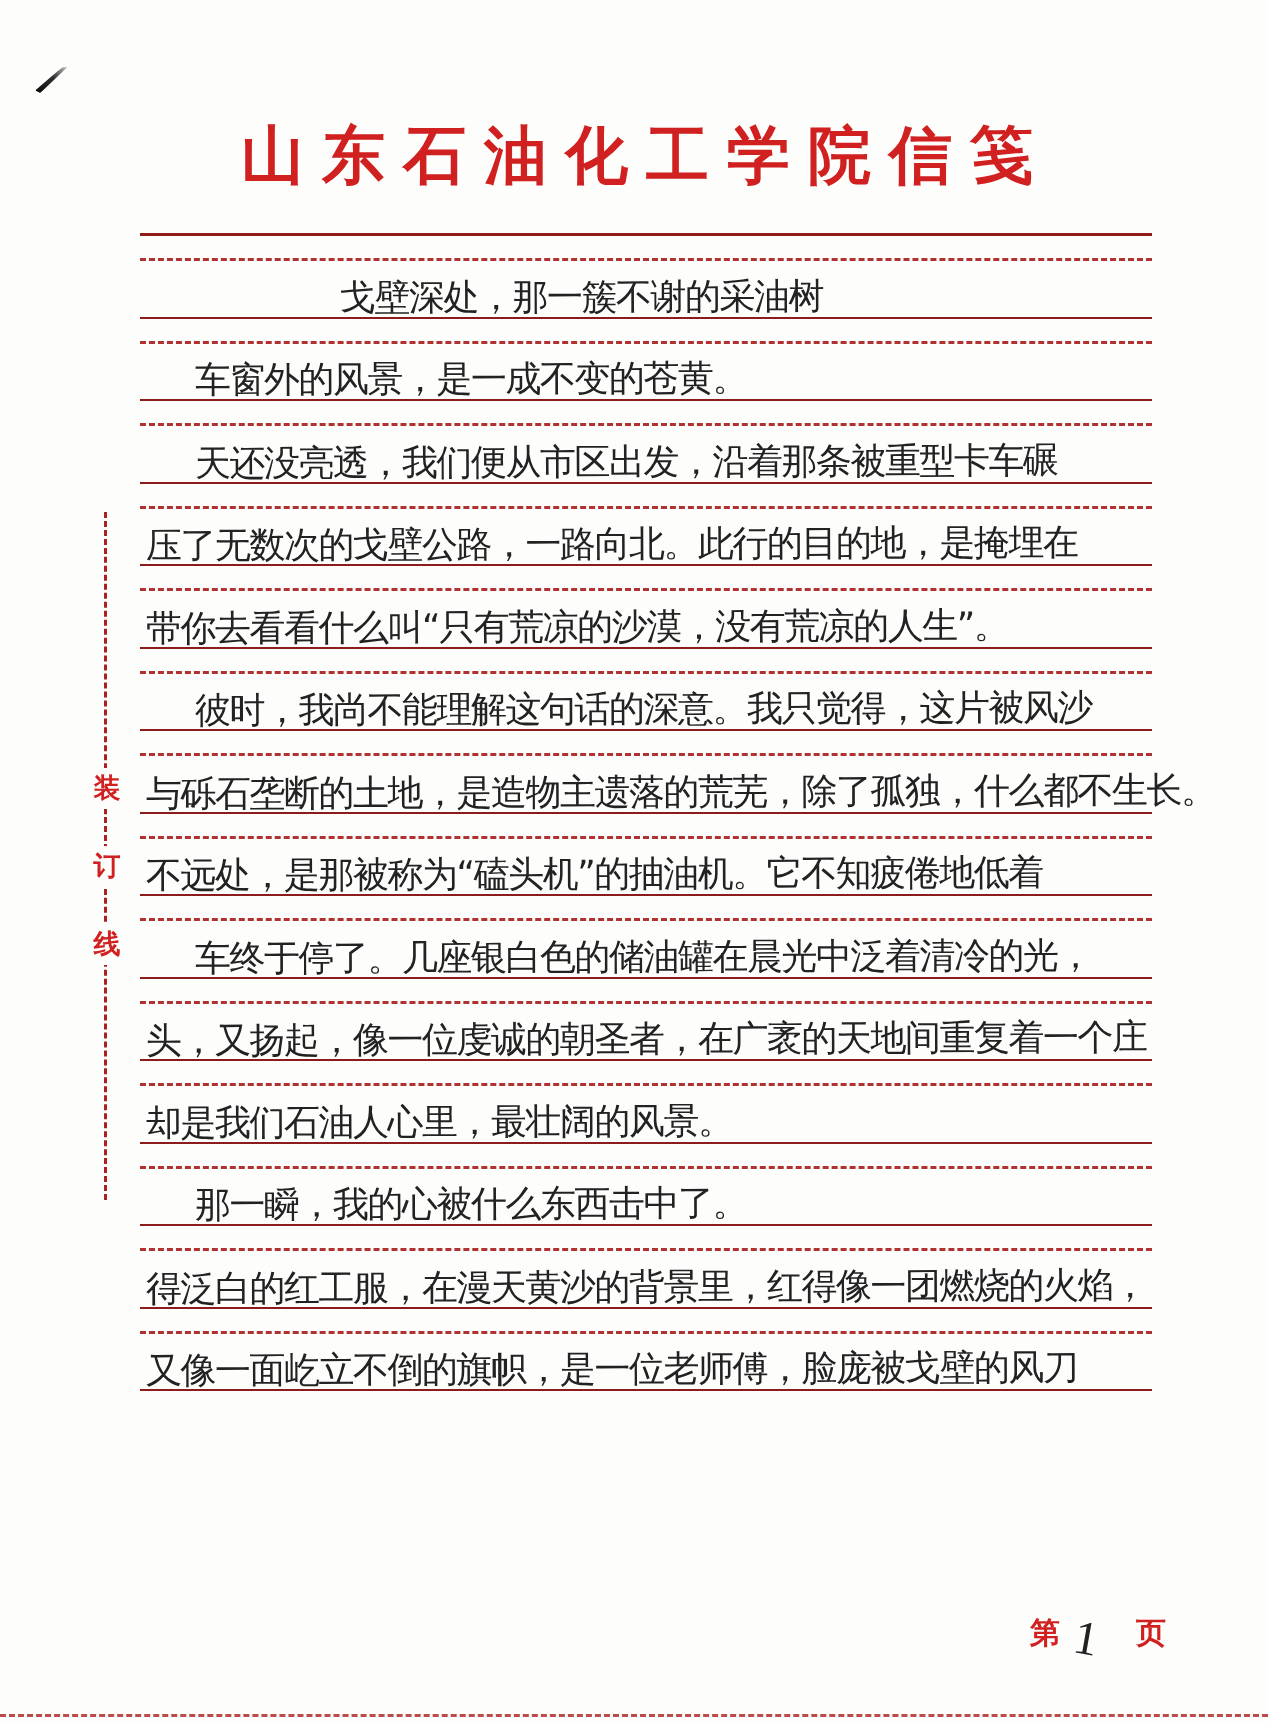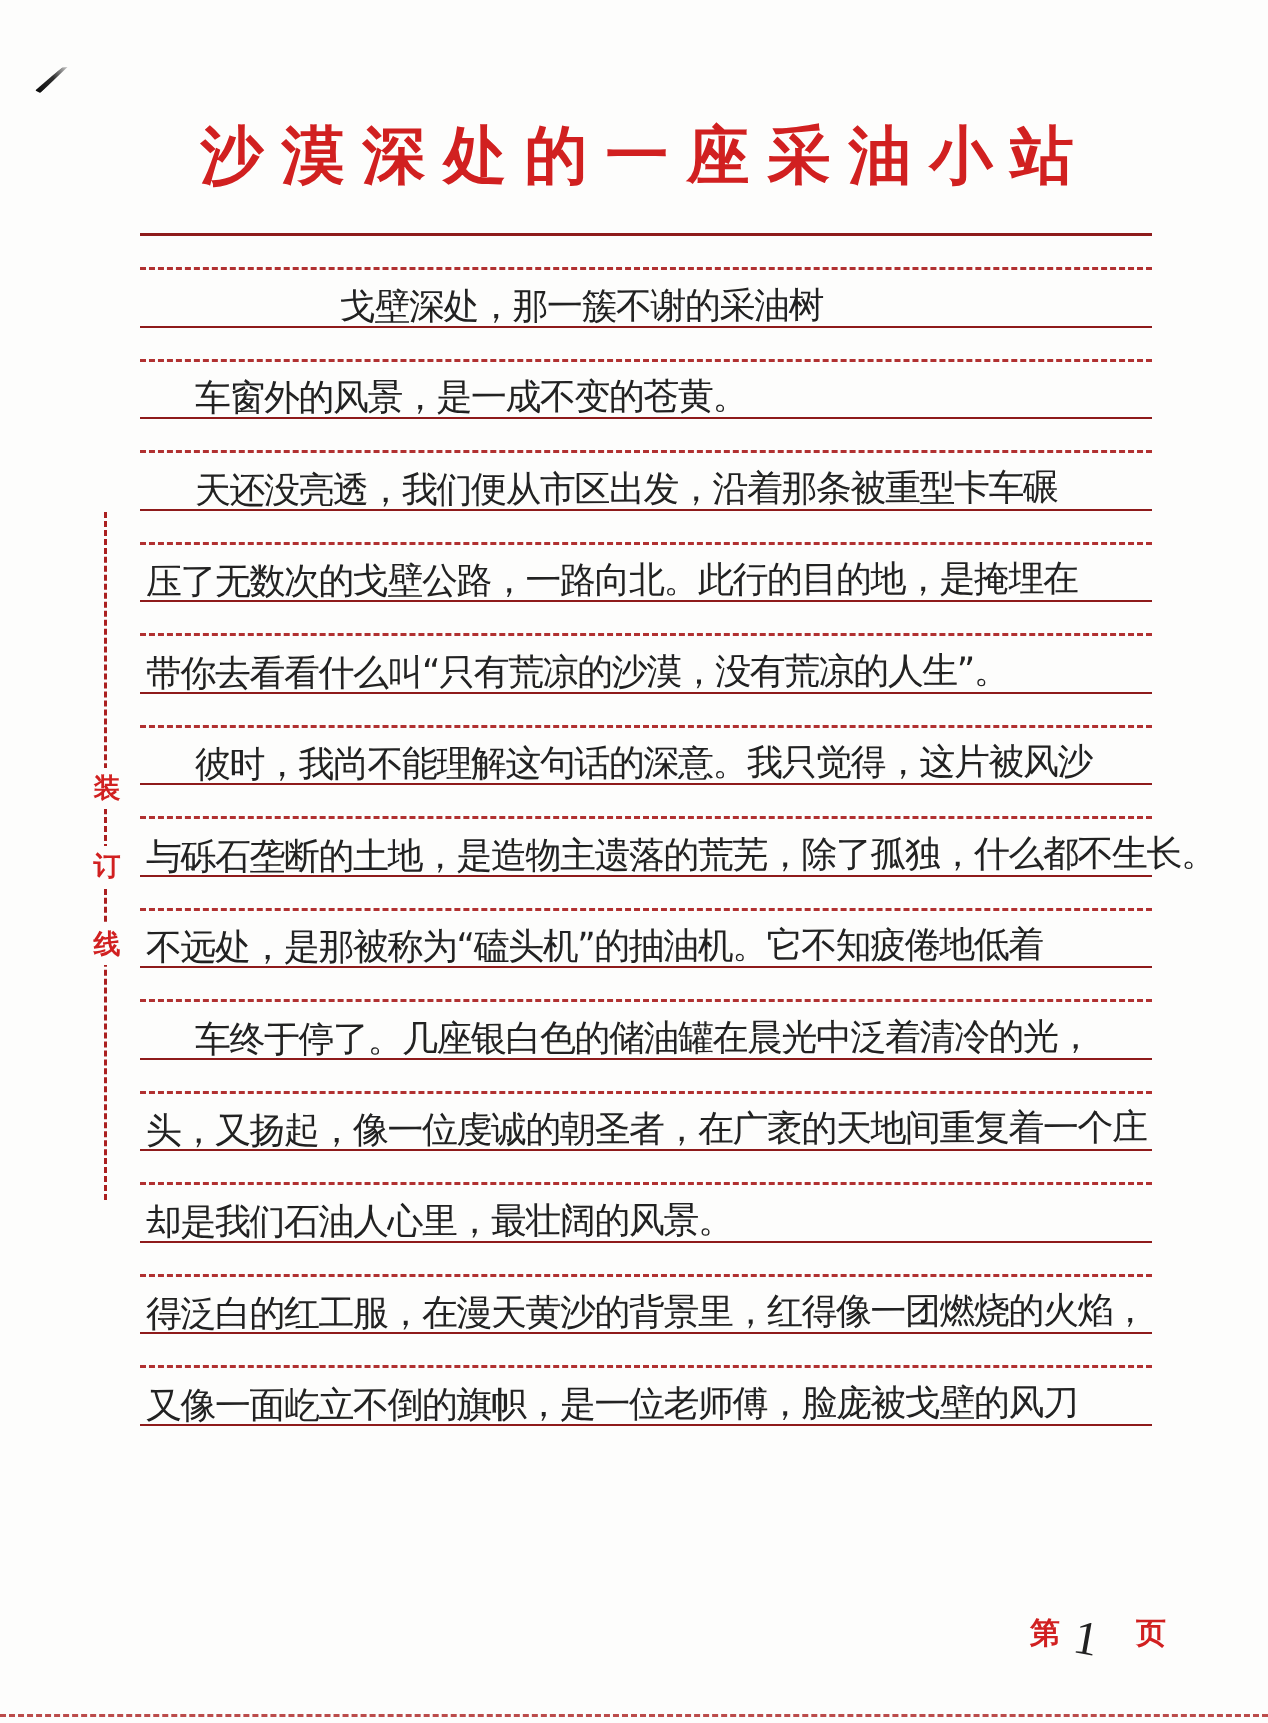--- a/index.html
+++ b/index.html
@@ -34,21 +34,20 @@
     white-space:nowrap;
   }
   
   .ruled{
     position:absolute;left:140px;top:233px;width:1012px;
     border-top:3px solid var(--line-solid);
   }
   .rule-row{
     position:relative;height:80.5px;
     border-bottom:2.5px solid var(--line-solid);
-    margin-top:9px;
   }
   .rule-row::before{
     content:"";position:absolute;left:0;right:0;top:22px;
     border-top:3px dashed var(--line-dash);
     opacity:.92;
   }
   .row-text{
     position:absolute;bottom:2px;z-index:2;
     font-size:36px;line-height:1;letter-spacing:-1.5px;
     color:var(--ink);white-space:nowrap;
@@ -93,21 +92,21 @@
     border-top:3px dashed var(--line-dash);opacity:.8;
   }
 </style>
 </head>
 <body>
 
 <div class="page">
 
   <div class="pen-mark"></div>
 
-  <h1 class="letterhead">沙漠深处的一座采油小站</h1>
+  <h1 class="letterhead">山东石油化工学院信笺</h1>
 
   <div class="binding">
     <span class="bind-char" style="top:256px">装</span>
     <span class="bind-char" style="top:334px">订</span>
     <span class="bind-char" style="top:412px">线</span>
   </div>
 
   <div class="ruled">
     <div class="rule-row">
       <div class="row-text ind-center">戈壁深处，那一簇不谢的采油树</div>
@@ -148,20 +147,23 @@
 
     <div class="rule-row">
       <div class="row-text ind-flush">头，又扬起，像一位虔诚的朝圣者，在广袤的天地间重复着一个庄</div>
     </div>
 
 
     <div class="rule-row">
       <div class="row-text ind-flush">却是我们石油人心里，最壮阔的风景。</div>
     </div>
 
+    <div class="rule-row">
+      <div class="row-text ind-indent">那一瞬，我的心被什么东西击中了。</div>
+    </div>
 
 
     <div class="rule-row">
       <div class="row-text ind-flush">得泛白的红工服，在漫天黄沙的背景里，红得像一团燃烧的火焰，</div>
     </div>
 
     <div class="rule-row">
       <div class="row-text ind-flush">又像一面屹立不倒的旗帜，是一位老师傅，脸庞被戈壁的风刀</div>
     </div>
   </div>

